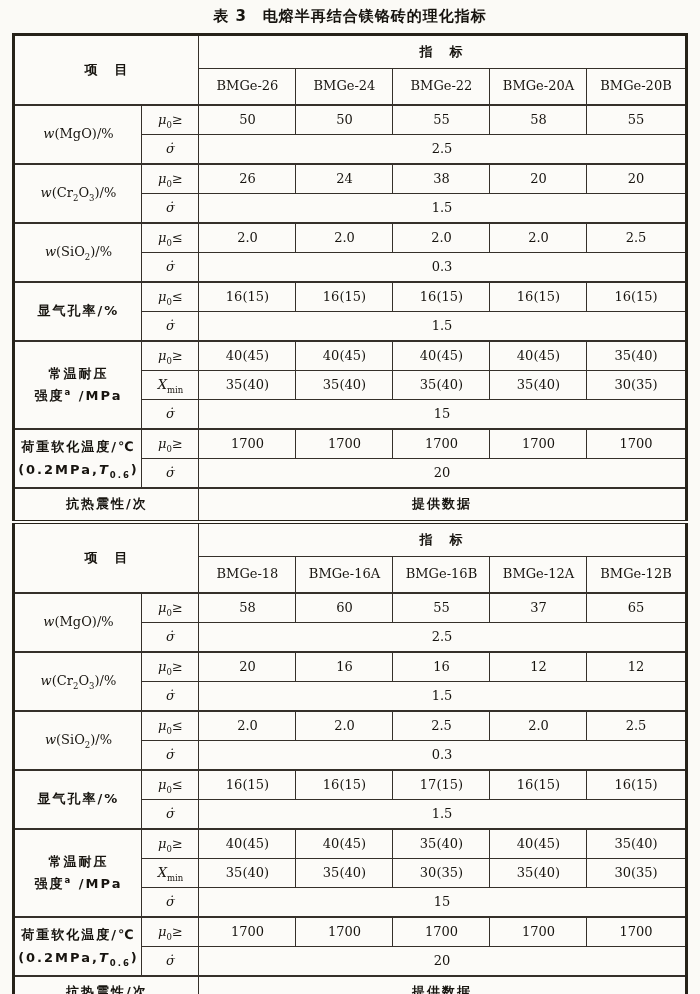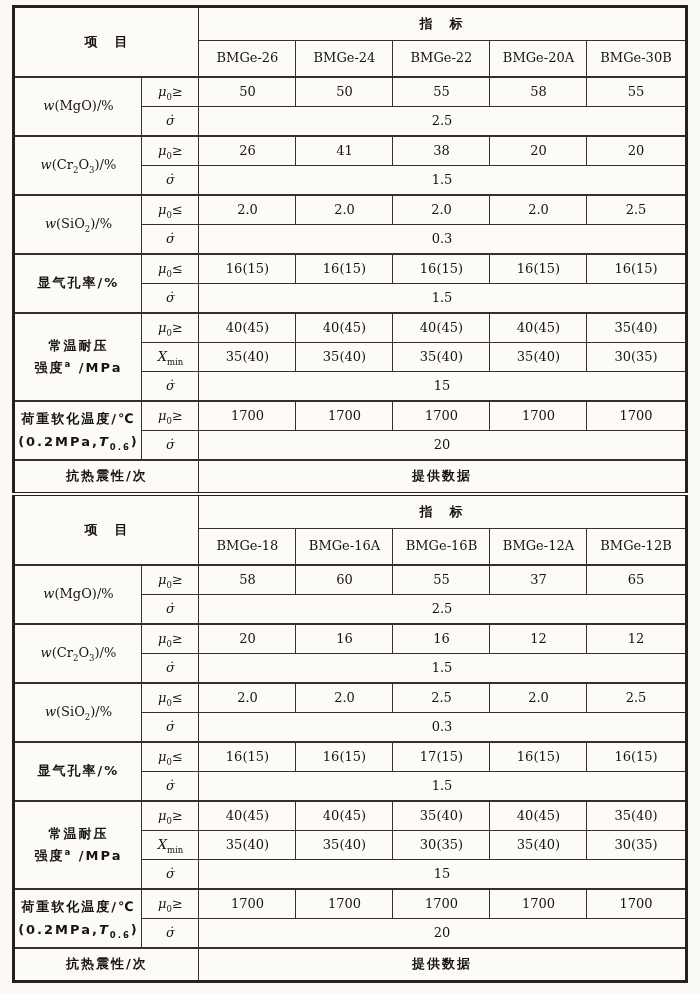--- a/index.html
+++ b/index.html
@@ -52,41 +52,42 @@
   .zh{
     font-family:"DejaVu Sans", sans-serif;
     font-weight:700;
     letter-spacing:2px;
   }
 </style>
 </head>
 <body>
 
 <div class="page">
+  <div class="title">表 3　电熔半再结合镁铬砖的理化指标</div>
   <table class="spec">
     <colgroup>
       <col style="width:128px">
         <col style="width:57px">
       <col style="width:97px">
         <col style="width:97px">
         <col style="width:97px">
         <col style="width:97px">
         <col style="width:99px">
     </colgroup>
     <tbody>
         <tr class="hdr1">
           <td colspan="2" rowspan="2" class="zh">项　目</td>
           <td colspan="5" class="zh">指　标</td>
         </tr>
         <tr class="hdr2">
           <td>BMGe-26</td>
           <td>BMGe-24</td>
           <td>BMGe-22</td>
           <td>BMGe-20A</td>
-          <td>BMGe-30B</td>
+          <td>BMGe-20B</td>
         </tr>
         <tr class="grp">
           <td rowspan="2" class="lbl">
             <div><i>w</i>(MgO)/%</div>
           </td>
           <td class="param"><i>μ</i><sub>0</sub>≥</td>
           <td>50</td>
           <td>50</td>
           <td>55</td>
           <td>58</td>
@@ -95,21 +96,21 @@
         <tr>
           <td class="param"><i>σ̇</i></td>
           <td colspan="5">2.5</td>
         </tr>
         <tr class="grp">
           <td rowspan="2" class="lbl">
             <div><i>w</i>(Cr<sub>2</sub>O<sub>3</sub>)/%</div>
           </td>
           <td class="param"><i>μ</i><sub>0</sub>≥</td>
           <td>26</td>
-          <td>41</td>
+          <td>24</td>
           <td>38</td>
           <td>20</td>
           <td>20</td>
         </tr>
         <tr>
           <td class="param"><i>σ̇</i></td>
           <td colspan="5">1.5</td>
         </tr>
         <tr class="grp">
           <td rowspan="2" class="lbl">

